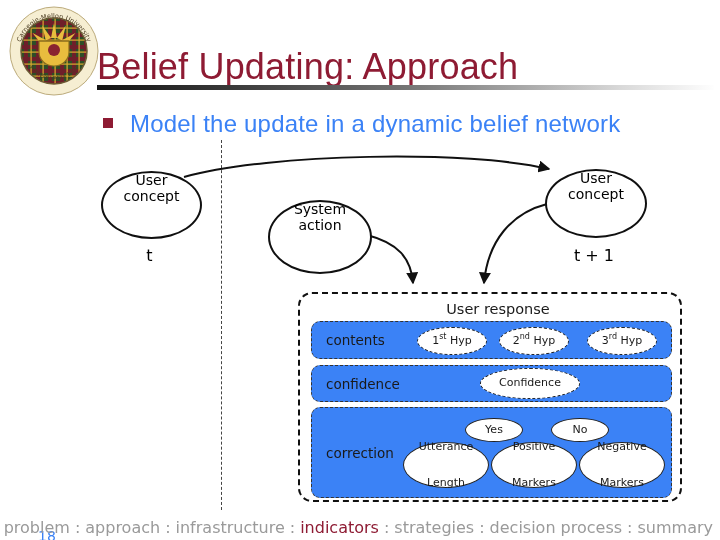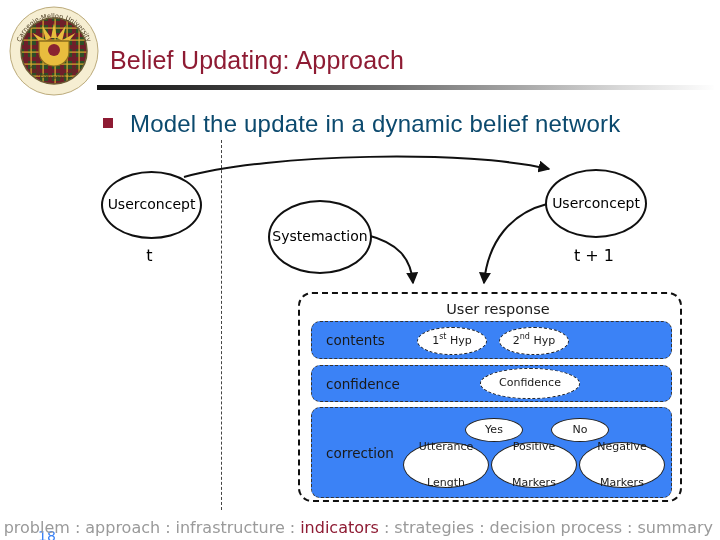--- a/index.html
+++ b/index.html
@@ -3,43 +3,43 @@
 <meta charset="utf-8">
 <style>
   html,body{margin:0;padding:0;background:#888;}
   .slide{
     position:relative;width:720px;height:540px;background:#ffffff;
     overflow:hidden;font-family:"DejaVu Sans",sans-serif;color:#000;
   }
   
   .logo{position:absolute;left:8px;top:5px;width:92px;height:92px;}
   .slide-title{
-    position:absolute;left:110px;top:46px;
-    font-family:"Liberation Sans",sans-serif;font-size:25px;color:#8e1b33;
+    position:absolute;left:97px;top:46px;
+    font-family:"Liberation Sans",sans-serif;font-size:36px;color:#8e1b33;
     white-space:nowrap;letter-spacing:0.2px;
   }
   .title-bar{
     position:absolute;left:97px;top:85px;width:617px;height:5px;
     background:linear-gradient(to right,#141414 0%,#3a3a3a 22%,#6f6f6f 48%,#a5a5a5 68%,#d9d9d9 85%,#fefefe 100%);
   }
   .bullet-row{position:absolute;left:103px;top:110px;display:flex;align-items:flex-start;}
   .bullet-marker{width:10px;height:10px;background:#8e1b33;margin-top:8px;flex:0 0 auto;}
   .bullet-text{
-    font-family:"Liberation Sans",sans-serif;font-size:24px;color:#0c4a6e;
+    font-family:"Liberation Sans",sans-serif;font-size:24px;color:#3b82f6;
     margin-left:17px;white-space:nowrap;letter-spacing:0.2px;
   }
   
   .time-divider{
     position:absolute;left:221px;top:140px;height:370px;width:0;
     border-left:1.5px dashed #444;
   }
   .arrow-layer{position:absolute;left:0;top:0;width:720px;height:540px;pointer-events:none;}
   .node{
     position:absolute;border:2.5px solid #101010;border-radius:50%;background:#fff;
-    display:flex;flex-direction:row;align-items:center;justify-content:center;
+    display:flex;flex-direction:column;align-items:center;
     font-size:14px;line-height:1.12;text-align:center;
   }
   .node-uct {left:101px;top:171px;width:97px;height:64px;}
   .node-sa  {left:268px;top:200px;width:100px;height:70px;}
   .node-uct1{left:545px;top:169px;width:98px;height:65px;}
   .time-label{position:absolute;font-size:16px;text-align:center;}
   .time-t  {left:101px;width:97px;top:246px;}
   .time-t1 {left:545px;width:98px;top:246px;text-align:center;}
   
   .ur-box{
@@ -159,20 +159,23 @@
 
     <div class="ur-row row-contents">
       <div class="row-label">contents</div>
     </div>
     <div class="ur-ellipse dashed-e e-hyp e-hyp1">
       <span><span>1</span><sup>st</sup><span> Hyp</span></span>
     </div>
     <div class="ur-ellipse dashed-e e-hyp e-hyp2">
       <span><span>2</span><sup>nd</sup><span> Hyp</span></span>
     </div>
+    <div class="ur-ellipse dashed-e e-hyp e-hyp3">
+      <span><span>3</span><sup>rd</sup><span> Hyp</span></span>
+    </div>
 
     <div class="ur-row row-confidence">
       <div class="row-label">confidence</div>
     </div>
     <div class="ur-ellipse dashed-e e-conf">
       <span>Confidence</span>
     </div>
 
     <div class="ur-row row-correction">
       <div class="row-label">correction</div>

